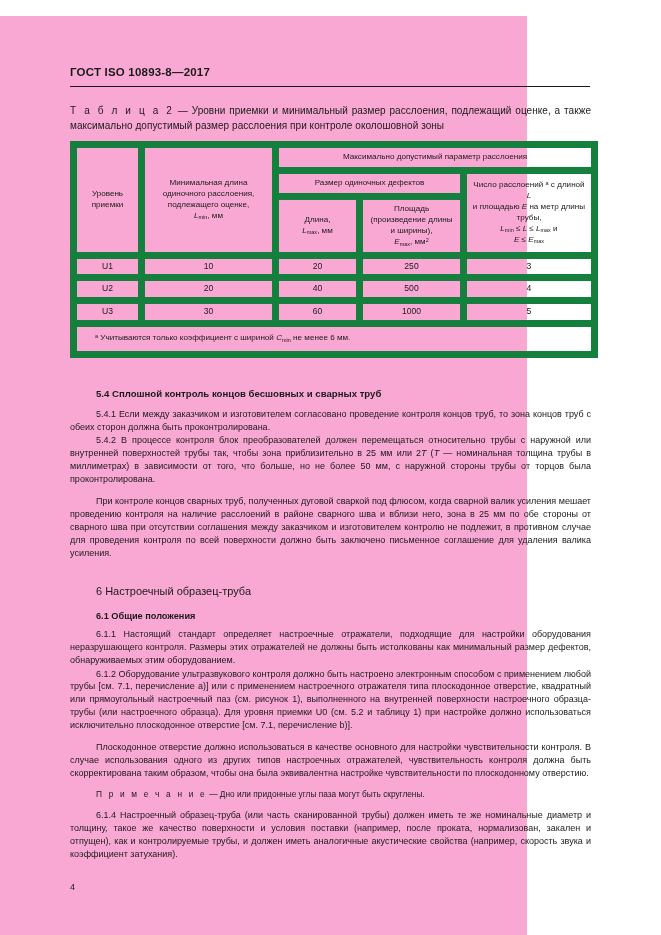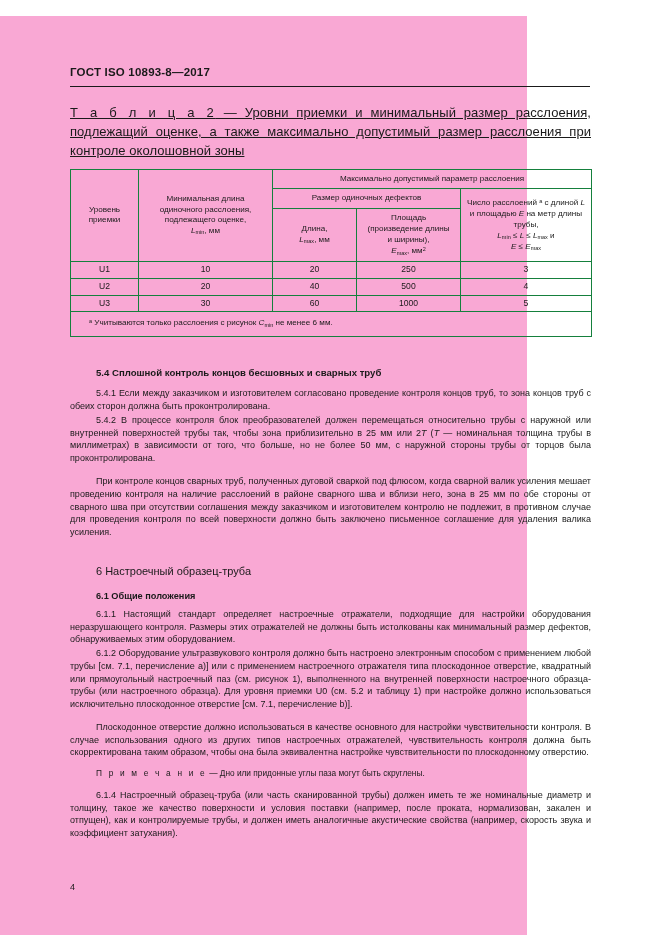--- a/index.html
+++ b/index.html
@@ -40,39 +40,38 @@
     background: #1a1a1a;
   }
   
   .content {
     position: absolute;
     left: 70px;
     top: 88px;
     width: 521px;
   }
   .table-caption {
-    font-size: 13px;
+    font-size: 10px;
     line-height: 1.45;
     text-align: justify;
     margin: 0 0 8px 0;
     letter-spacing: 0.05px;
-    text-decoration: underline;
   }
   .table-caption .tcap-label {
     letter-spacing: 2.1px;
   }
   
   table.spec {
     border-collapse: collapse;
     width: 521px;
     table-layout: fixed;
     margin-bottom: 0;
   }
   table.spec td, table.spec th {
-    border: 1px solid #15803d;
+    border: 7px solid #15803d;
     font-weight: normal;
     font-size: 8.1px;
     text-align: center;
     vertical-align: middle;
     padding: 3px 3px;
     line-height: 1.35;
   }
   table.spec td.hcell {
     padding: 4px 4px;
   }
@@ -201,21 +200,21 @@
           <td class="datacell">4</td>
         </tr>
         <tr>
           <td class="datacell">U3</td>
           <td class="datacell">30</td>
           <td class="datacell">60</td>
           <td class="datacell">1000</td>
           <td class="datacell">5</td>
         </tr>
         <tr>
-          <td class="footnote" colspan="5"><sup class="sm">a</sup><span> Учитываются только расслоения с рисунок </span><i class="v">C</i><sub class="sm">min</sub><span> не менее 6 мм.</span></td>
+          <td class="footnote" colspan="5"><sup class="sm">a</sup><span> Учитываются только коэффициент с шириной </span><i class="v">C</i><sub class="sm">min</sub><span> не менее 6 мм.</span></td>
         </tr>
       </tbody>
     </table>
 
     <div class="h2">5.4 Сплошной контроль концов бесшовных и сварных труб</div>
 
     <p class="body">5.4.1 Если между заказчиком и изготовителем согласовано проведение контроля концов труб, то зона концов труб с обеих сторон должна быть проконтролирована.</p>
 
     <p class="body"><span>5.4.2 В процессе контроля блок преобразователей должен перемещаться относительно трубы с наружной или внутренней поверхностей трубы так, чтобы зона приблизительно в 25 мм или 2</span><i class="v">T</i><span> (</span><i class="v">T</i><span> — номинальная толщина трубы в миллиметрах) в зависимости от того, что больше, но не более 50 мм, с наружной стороны трубы от торцов была проконтролирована.</span></p>
 

